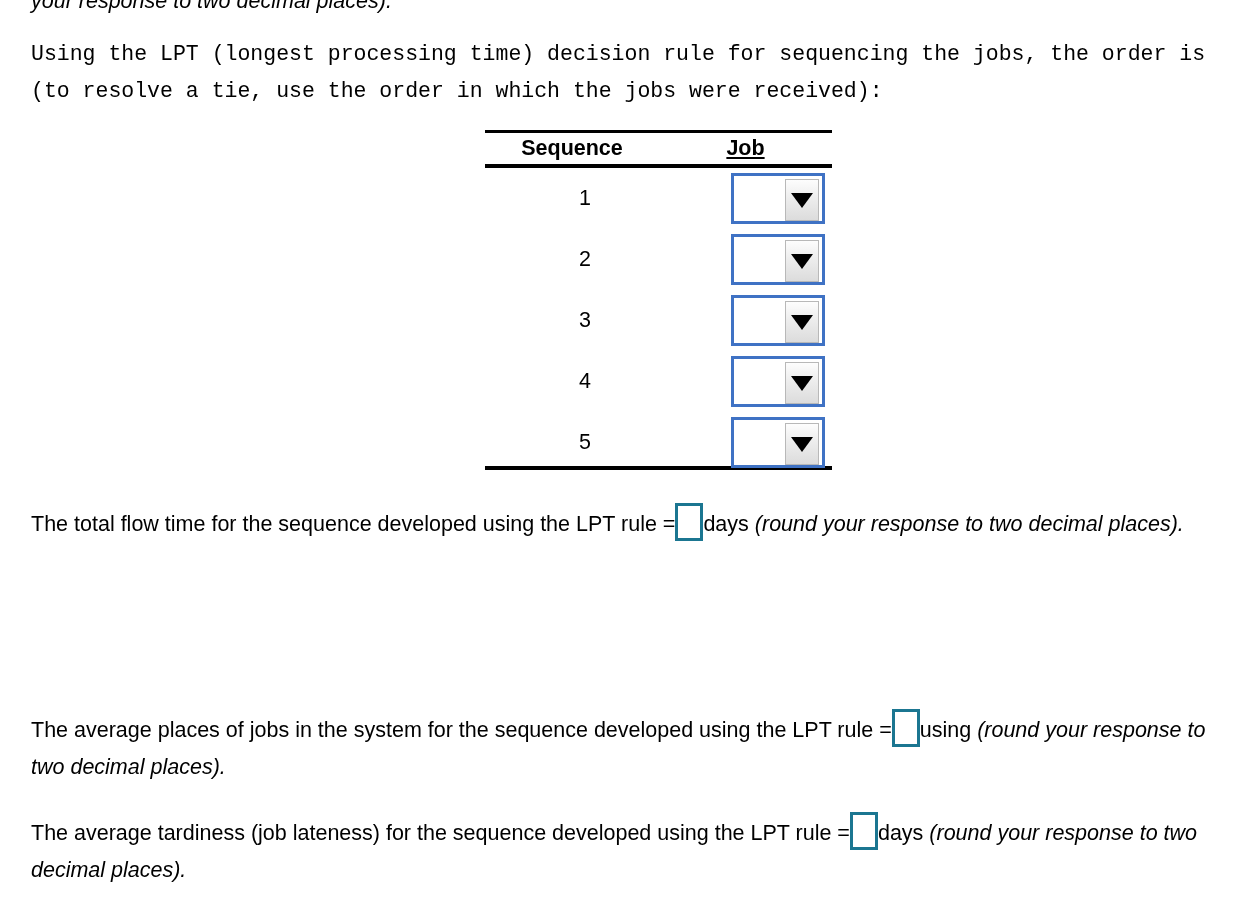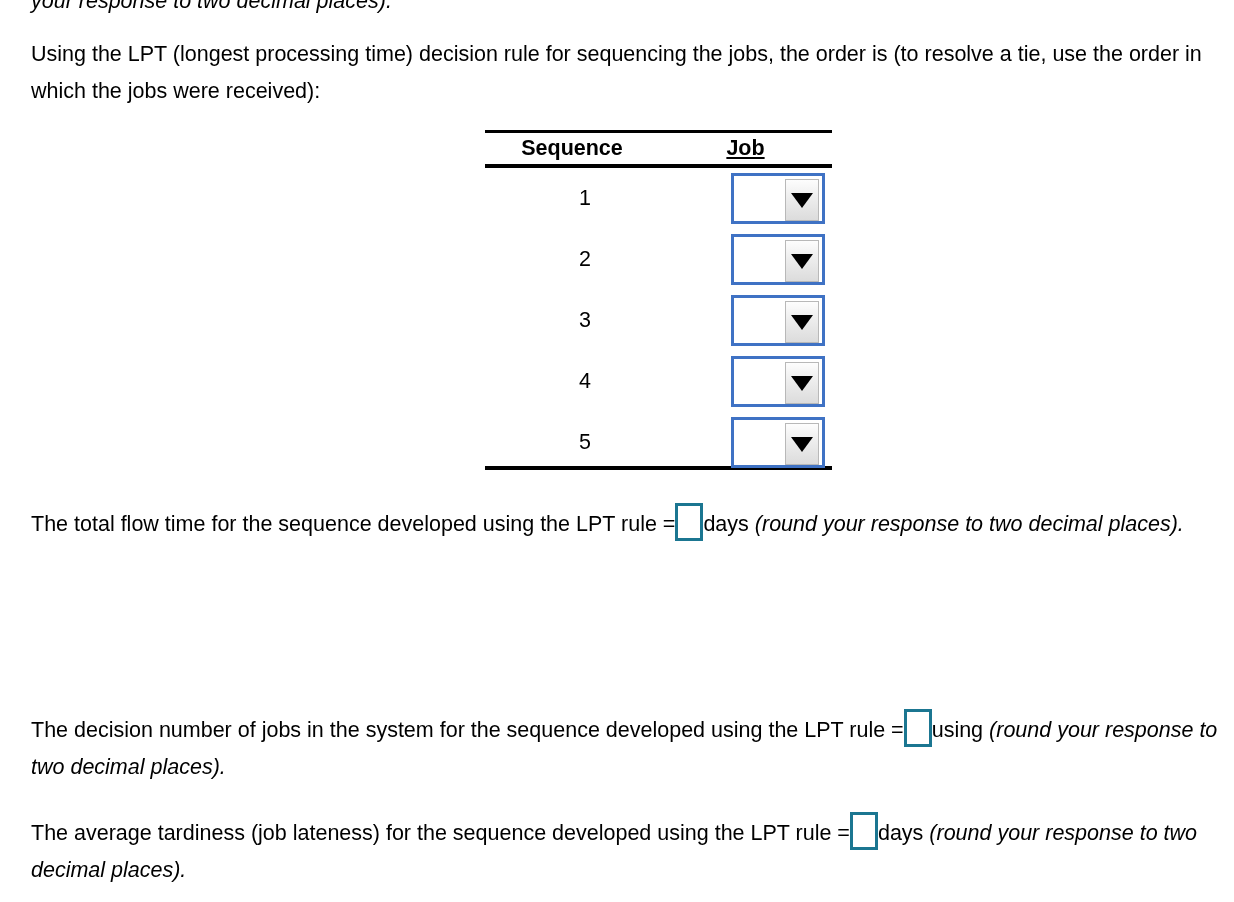--- a/index.html
+++ b/index.html
@@ -41,20 +41,21 @@
     font-size: 21.5px;
     line-height: 37px;
     color: #000;
   }
   .para .it { font-style: italic; }
 
   #intro-para {
     left: 31px;
     top: 36px;
     width: 1192px;
+    font-family: Liberation Mono, monospace;
   }
 
   
   .job-table {
     position: absolute;
     left: 485px;
     top: 130px;
     width: 347px;
   }
   .rule-top, .rule-head, .rule-bottom {
@@ -239,20 +240,20 @@
 
     <div class="rule-bottom"></div>
   </div>
 
   <div class="para" id="flow-para">
     <span>The total flow time for the sequence developed using the LPT rule =</span><span class="ansbox"></span><span>days</span> <span class="it">(round your response to two decimal places).</span>
   </div>
 
 
   <div class="para" id="jobs-para">
-    <span>The decision number of jobs in the system for the sequence developed using the LPT rule =</span><span class="ansbox"></span><span>using</span> <span class="it">(round your response to two decimal places).</span>
+    <span>The average places of jobs in the system for the sequence developed using the LPT rule =</span><span class="ansbox"></span><span>using</span> <span class="it">(round your response to two decimal places).</span>
   </div>
 
   <div class="para" id="tard-para">
     <span>The average tardiness (job lateness) for the sequence developed using the LPT rule =</span><span class="ansbox"></span><span>days</span> <span class="it">(round your response to two decimal places).</span>
   </div>
 
 </div>
 
 </body></html>

